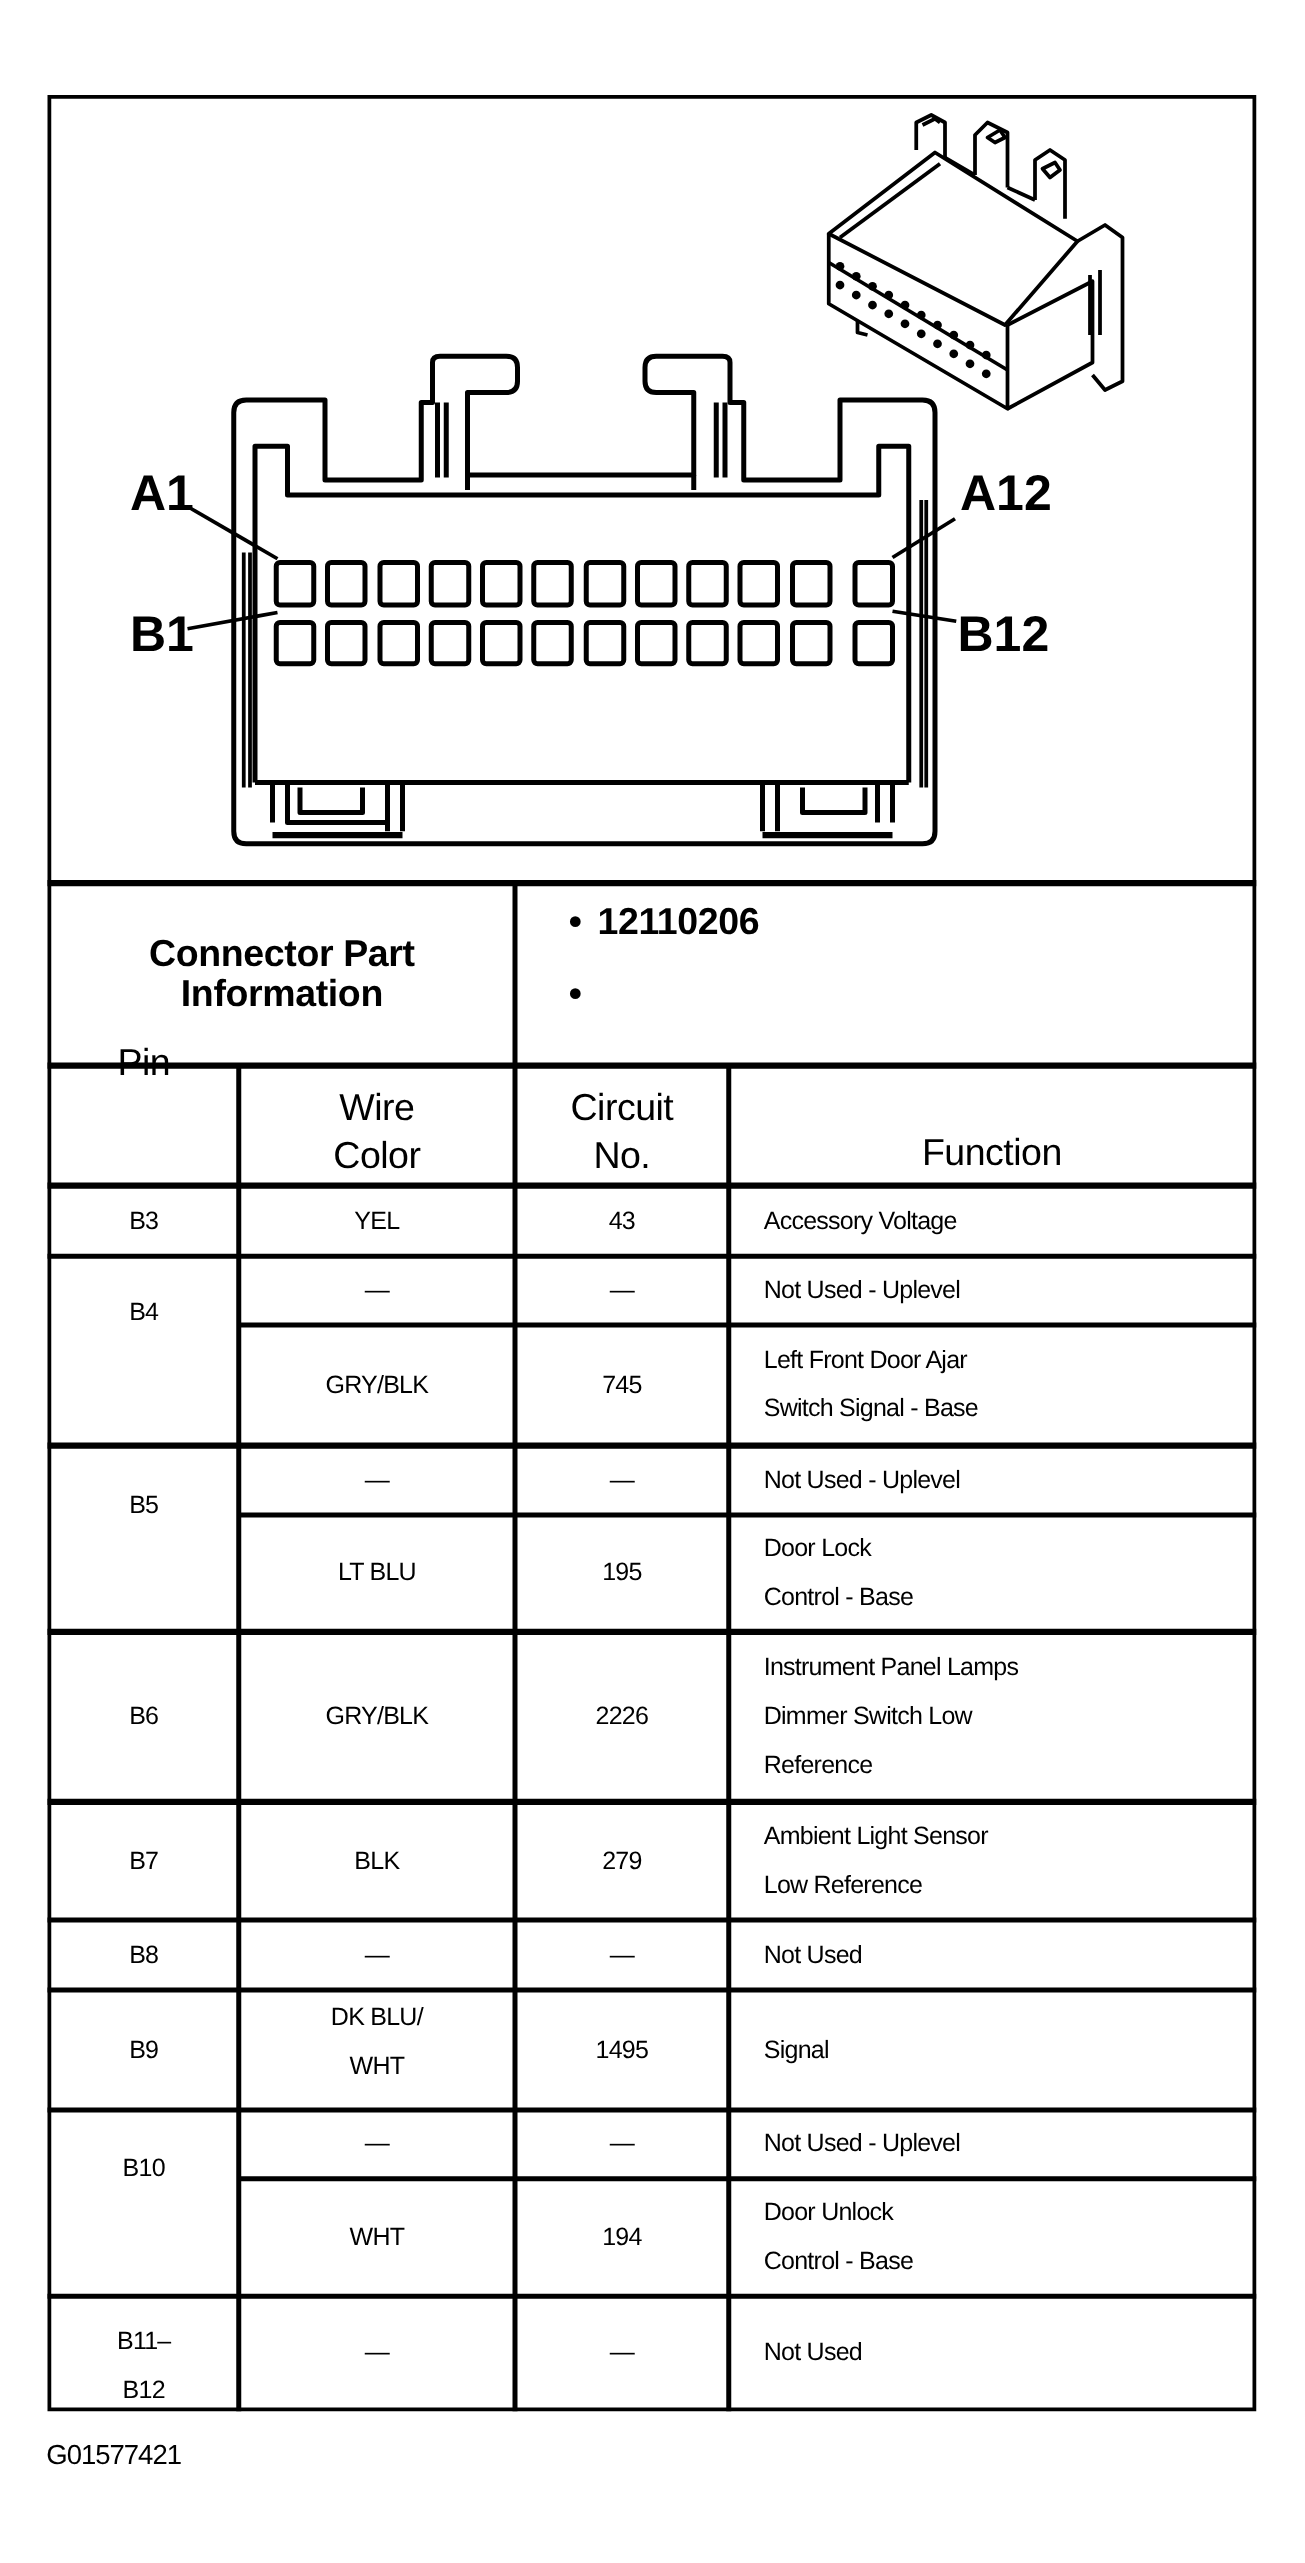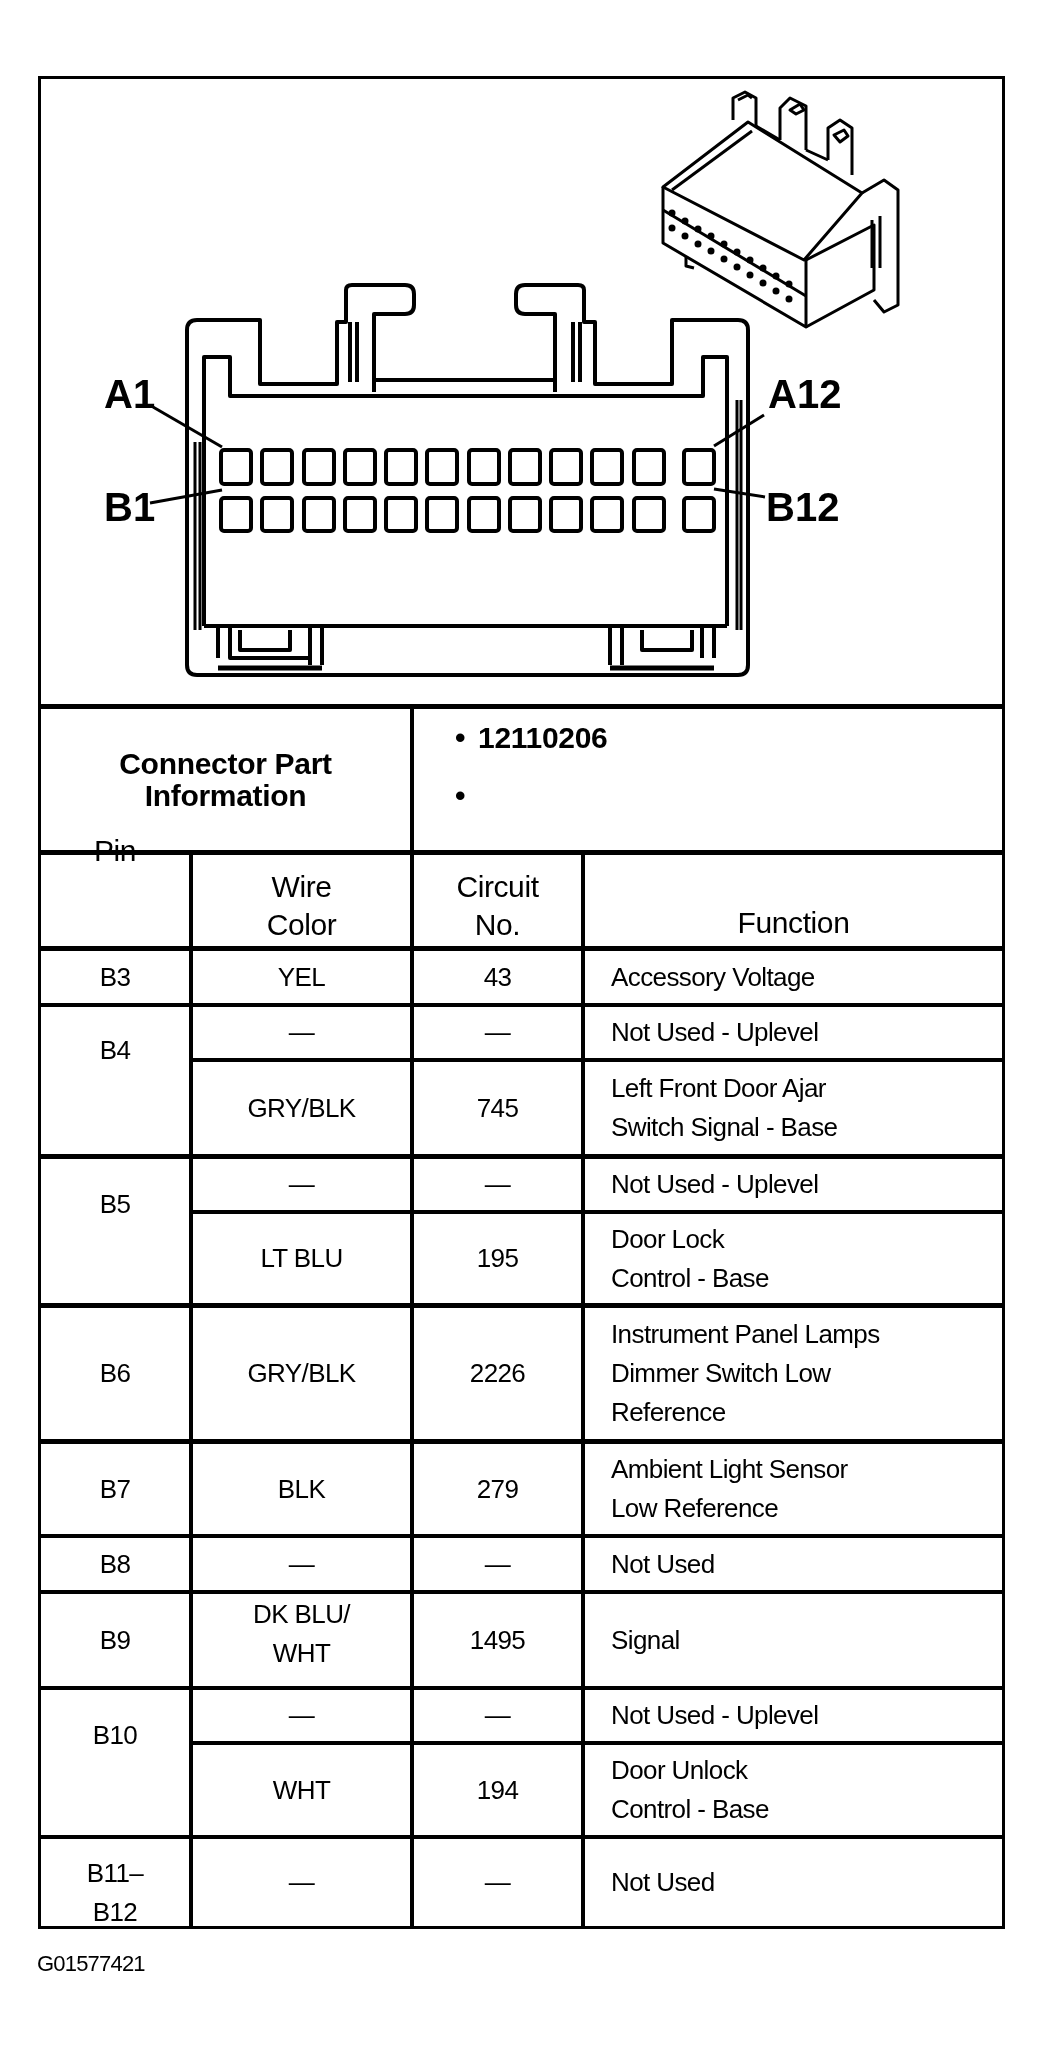--- a/index.html
+++ b/index.html
@@ -7,21 +7,21 @@
          font-family: "Liberation Sans", "DejaVu Sans", sans-serif; color: #000; }
   .frame { position: absolute; left: 38px; top: 76px; width: 967px; height: 1853px;
            border: 3px solid #000; box-sizing: border-box; }
   .drawing { position: absolute; left: 0; top: 0; width: 1044px; height: 706px; }
   .hline { position: absolute; background: #000; }
   .vline { position: absolute; background: #000; }
   .cell { position: absolute; display: flex; align-items: center; justify-content: center;
           text-align: center; box-sizing: border-box; line-height: 39px; }
   .cell.left { justify-content: flex-start; text-align: left; padding-left: 26px; }
   .bold { font-weight: bold; }
-  .txt { font-size: 26px; letter-spacing: -0.6px; }
+  .txt { font-size: 20px; letter-spacing: -0.6px; }
   .hdr { font-size: 30px; font-weight: normal; letter-spacing: -0.4px; }
   .info-list { position: absolute; left: 412px; top: 706px; width: 593px; height: 146px;
                box-sizing: border-box; padding: 12px 0 0 66px; font-weight: bold;
                font-size: 30px; letter-spacing: -0.3px; }
   .info-item { position: relative; line-height: 40px; margin-bottom: 6px; }
   .info-item .bullet { position: absolute; left: -23px; top: 0; }
   .footer { position: absolute; left: 37px; top: 1951px; font-size: 22px; letter-spacing: -0.8px; }
   .pin-label { font-family: "Liberation Sans", sans-serif; font-weight: bold; font-size: 40px; }
 </style>
 </head>

